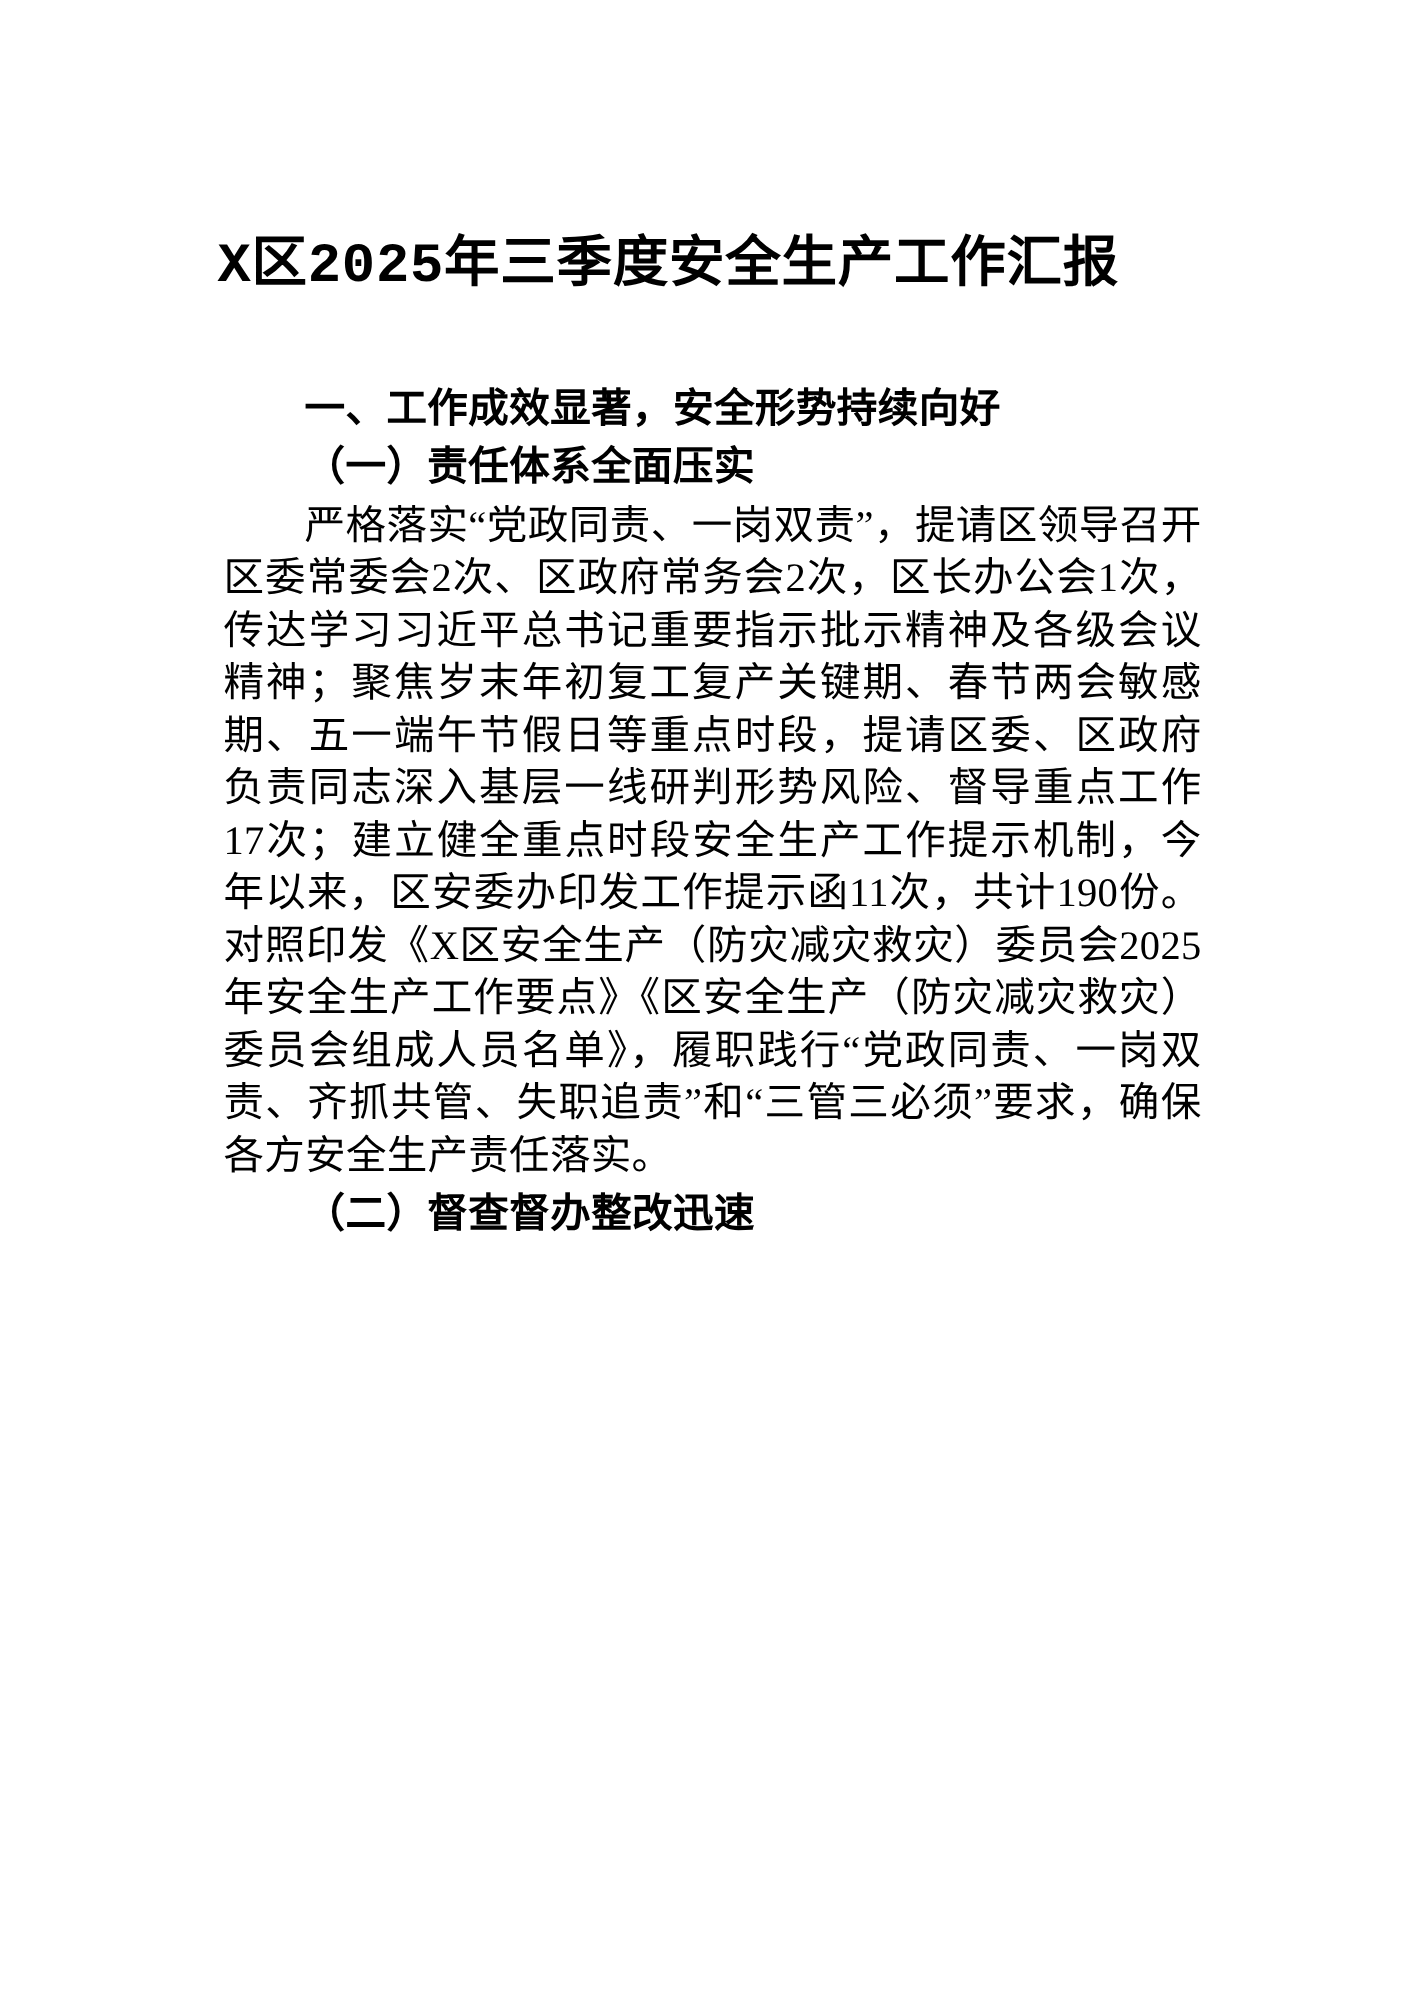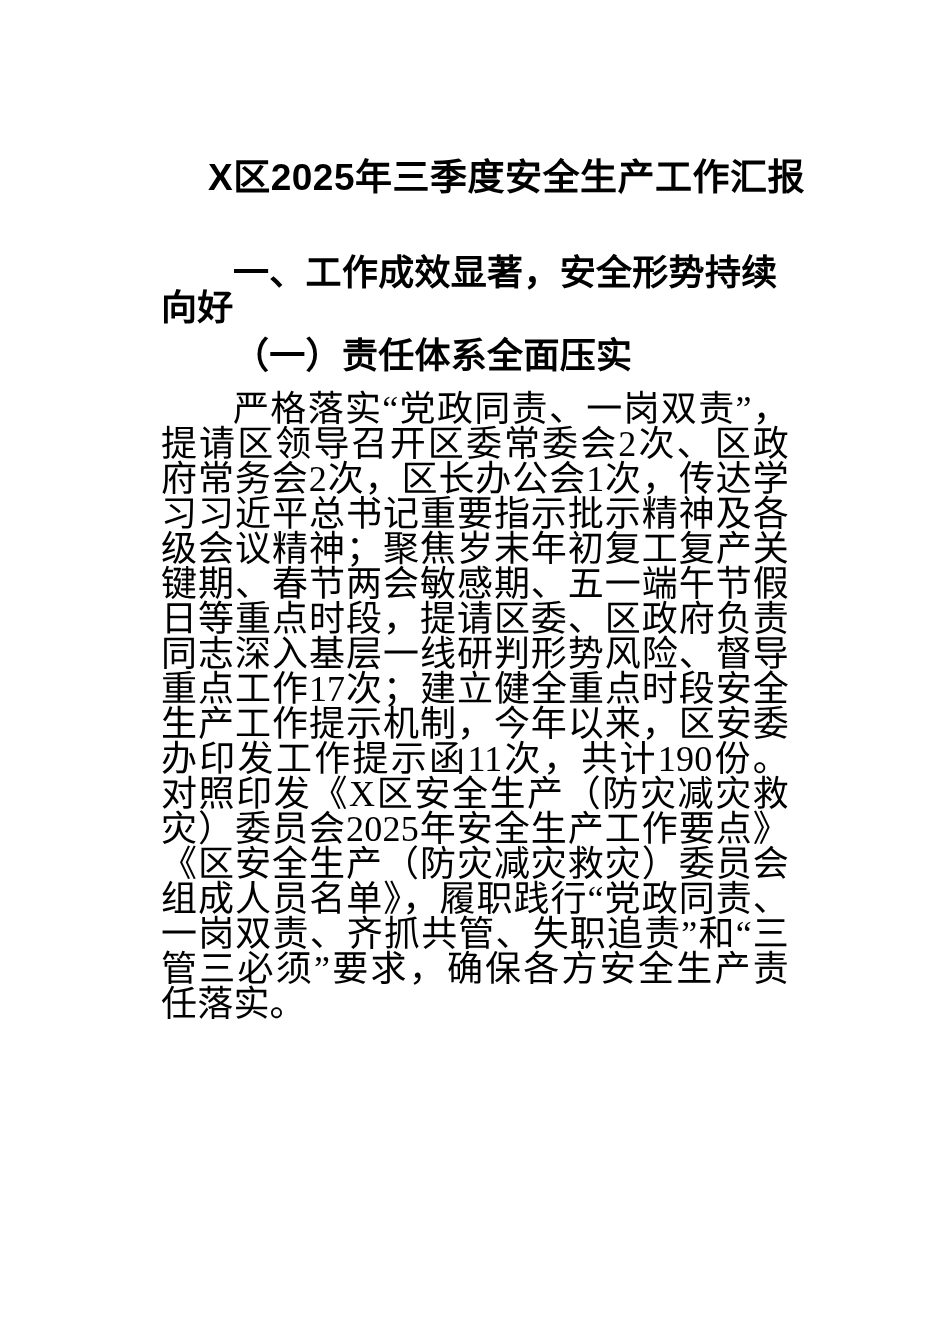--- a/index.html
+++ b/index.html
@@ -16,53 +16,54 @@
   }
   .page {
     box-sizing: border-box;
     width: 950px;
     height: 1344px;
     padding: 153px 145px 0 145px;
     background: #ffffff;
   }
   .doc-title {
     margin: 0 0 52px 0;
-    font-family: Liberation Sans, sans-serif;
+    font-family: Liberation Mono, monospace;
     font-weight: bold;
     font-size: 37px;
     line-height: 50px;
-    text-align: right;
+    text-align: left;
     letter-spacing: 0.5px;
     white-space: nowrap;
   }
   .block {
-    margin: 16px;
-    font-size: 36px;
+    margin: 4px;
+    font-size: 27px;
     line-height: 35px;
     text-indent: 2em;
   }
   .heading {
     font-family: "Liberation Sans", sans-serif;
     font-weight: bold;
     letter-spacing: 0.3px;
   }
   .subheading {
-    font-family: Liberation Mono, monospace;
+    font-family: Liberation Serif, serif;
     font-weight: 600;
     letter-spacing: 0.3px;
   }
   .paragraph {
     font-family: "Liberation Serif", serif;
     text-align: justify;
     letter-spacing: 0.2px;
   }
 </style>
 </head>
 <body>
 
 <div class="page">
   <h1 class="doc-title">X区2025年三季度安全生产工作汇报</h1>
   <div id="doc-body">
       <p class="block heading">一、工作成效显著，安全形势持续向好</p>
       <p class="block subheading">（一）责任体系全面压实</p>
       <p class="block paragraph">严格落实“党政同责、一岗双责”，提请区领导召开区委常委会2次、区政府常务会2次，区长办公会1次，传达学习习近平总书记重要指示批示精神及各级会议精神；聚焦岁末年初复工复产关键期、春节两会敏感期、五一端午节假日等重点时段，提请区委、区政府负责同志深入基层一线研判形势风险、督导重点工作17次；建立健全重点时段安全生产工作提示机制，今年以来，区安委办印发工作提示函11次，共计190份。对照印发《X区安全生产（防灾减灾救灾）委员会2025年安全生产工作要点》《区安全生产（防灾减灾救灾）委员会组成人员名单》，履职践行“党政同责、一岗双责、齐抓共管、失职追责”和“三管三必须”要求，确保各方安全生产责任落实。</p>
+      <p class="block subheading">（二）督查督办整改迅速</p>
     </div>
 </div>
 
 </body></html>

